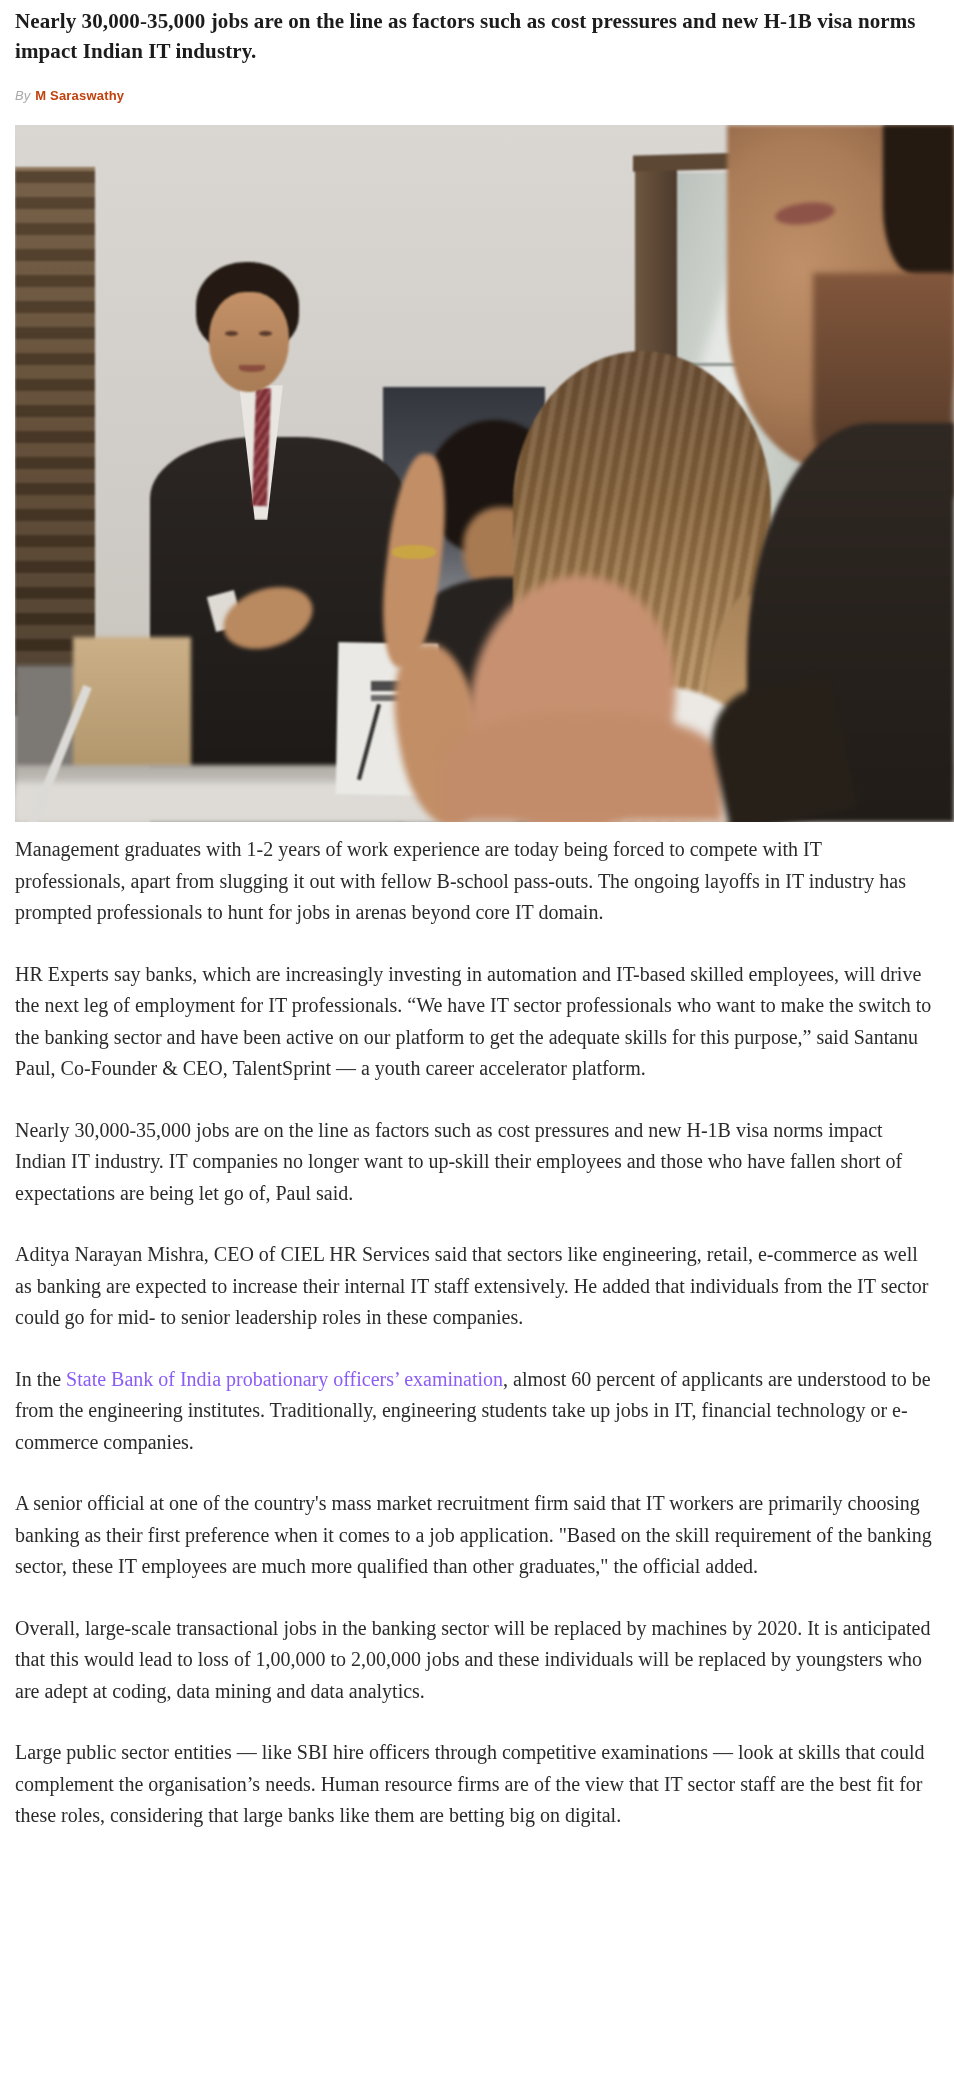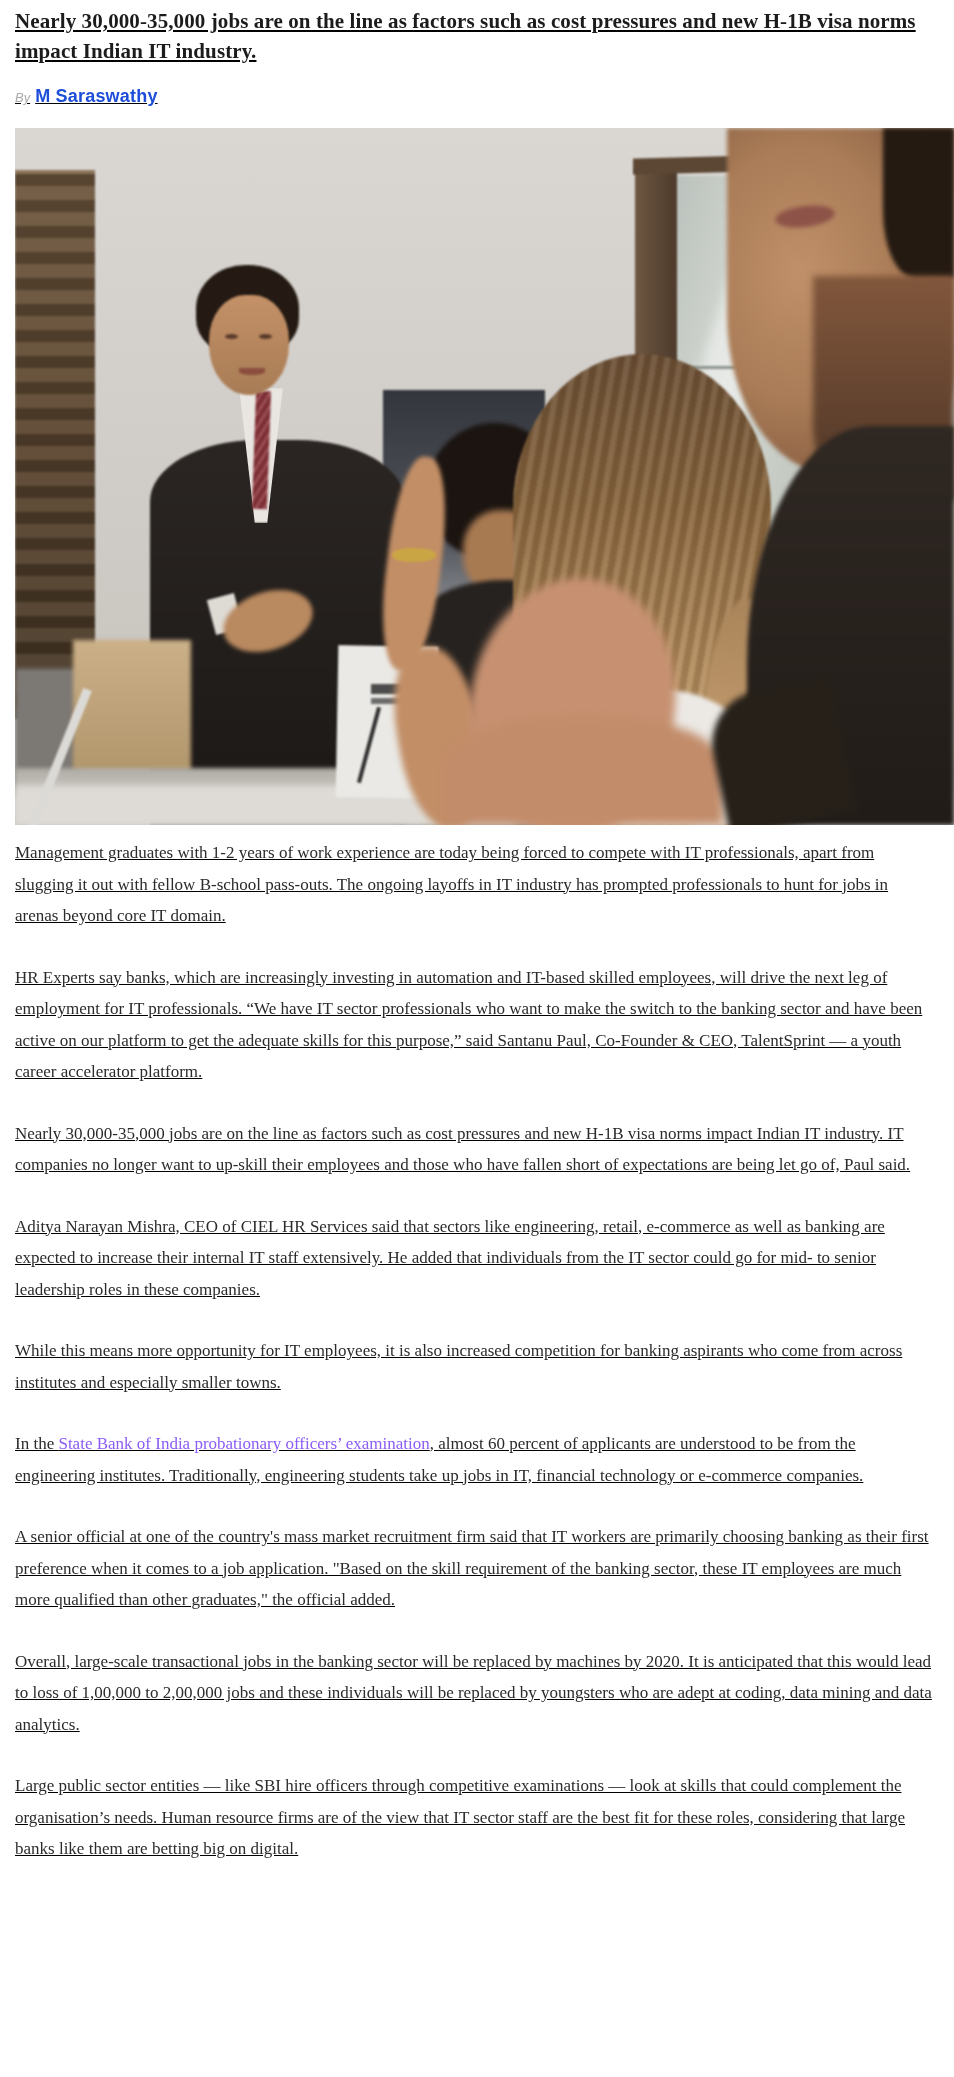--- a/index.html
+++ b/index.html
@@ -1,26 +1,26 @@
 <!DOCTYPE html>
 <html><head>
 <meta charset="utf-8">
 <style>
   html,body { margin:0; padding:0; background:#ffffff; }
   body { width:954px; font-family:"Liberation Serif", serif; }
-  .content { padding-left:15px;text-decoration:underline; }
+  .content { padding-left:15px; }
 
   h1.headline {
     margin:0; padding:6px 14px 0 0;
     font:bold 21px/30px "Liberation Serif", serif;
     color:#1c1c1c; letter-spacing:.1px;
   }
   .byline { margin-top:20px; font-family:"Liberation Sans", sans-serif; }
   .byline .by { font-style:italic; color:#a9a9a9; font-size:13px; margin-right:5px; }
-  .byline .author { font-weight:bold; color:#1d4ed8; font-size:18px; letter-spacing:.2px; }
+  .byline .author { font-weight:bold; color:#c2410c; font-size:13px; letter-spacing:.2px; }
 
   figure.photo {
     position:relative; width:939px; height:697px; overflow:hidden;
     margin:21px 0 0 0; padding:0; background:#cfccc7;
   }
   .ph { position:absolute; }
 
   
   .p-wall { inset:0; background:linear-gradient(180deg,#dad7d3,#cfcbc6 55%,#c5c1ba); }
   .p-glass { left:652px; top:48px; width:200px; height:460px;
@@ -120,21 +120,21 @@
     border-radius:0 0 0 45%; filter:blur(2px); }
   .p-fg-neck { left:798px; top:148px; width:141px; height:225px;
     background:linear-gradient(180deg,#82573c,#4c3526); border-radius:0 0 0 35%; filter:blur(3px); }
   .p-fg-jacket { left:732px; top:298px; width:207px; height:399px;
     background:linear-gradient(180deg,#2f2823,#211c18); border-radius:60% 0 0 0; filter:blur(2px); }
   .p-jacket-wedge { left:700px; top:560px; width:130px; height:137px; background:#262019;
     border-radius:40% 0 0 0; transform:rotate(-12deg); filter:blur(3px); }
 
   .article-body {
     margin-top:12px; padding-right:22px;
-    font-family:"Liberation Serif", serif; font-size:17px; color:#2b2b2b;
+    font-family:"Liberation Serif", serif; font-size:20px; color:#2b2b2b;
   }
   .article-body p { margin:0 0 30px; line-height:31.5px; }
   .article-body a { color:#8b5cf6; text-decoration:none; cursor:pointer; }
 </style>
 </head>
 <body>
 
 <div class="content">
 
   <h1 class="headline">Nearly 30,000-35,000 jobs are on the line as factors such as cost pressures and new H-1B visa norms impact Indian IT industry.</h1>
@@ -188,20 +188,19 @@
     <div class="ph p-fg-neck"></div>
     <div class="ph p-fg-jacket"></div>
     <div class="ph p-jacket-wedge"></div>
   </figure>
 
   <div class="article-body">
       <p><span>Management graduates with 1-2 years of work experience are today being forced to compete with IT professionals, apart from slugging it out with fellow B-school pass-outs. The ongoing layoffs in IT industry has prompted professionals to hunt for jobs in arenas beyond core IT domain.</span></p>
       <p><span>HR Experts say banks, which are increasingly investing in automation and IT-based skilled employees, will drive the next leg of employment for IT professionals. “We have IT sector professionals who want to make the switch to the banking sector and have been active on our platform to get the adequate skills for this purpose,” said Santanu Paul, Co-Founder &amp; CEO, TalentSprint — a youth career accelerator platform.</span></p>
       <p><span>Nearly 30,000-35,000 jobs are on the line as factors such as cost pressures and new H-1B visa norms impact Indian IT industry. IT companies no longer want to up-skill their employees and those who have fallen short of expectations are being let go of, Paul said.</span></p>
       <p><span>Aditya Narayan Mishra, CEO of CIEL HR Services said that sectors like engineering, retail, e-commerce as well as banking are expected to increase their internal IT staff extensively. He added that individuals from the IT sector could go for mid- to senior leadership roles in these companies.</span></p>
-      <p><span>While this means more opportunity for IT employees, it is also increased competition for banking aspirants who come from across institutes and especially smaller towns.</span></p>
       <p><span>In the </span><a href="#">State Bank of India probationary officers’ examination</a><span>, almost 60 percent of applicants are understood to be from the engineering institutes. Traditionally, engineering students take up jobs in IT, financial technology or e-commerce companies.</span></p>
       <p><span>A senior official at one of the country's mass market recruitment firm said that IT workers are primarily choosing banking as their first preference when it comes to a job application. "Based on the skill requirement of the banking sector, these IT employees are much more qualified than other graduates," the official added.</span></p>
       <p><span>Overall, large-scale transactional jobs in the banking sector will be replaced by machines by 2020. It is anticipated that this would lead to loss of 1,00,000 to 2,00,000 jobs and these individuals will be replaced by youngsters who are adept at coding, data mining and data analytics.</span></p>
       <p><span>Large public sector entities — like SBI hire officers through competitive examinations — look at skills that could complement the organisation’s needs. Human resource firms are of the view that IT sector staff are the best fit for these roles, considering that large banks like them are betting big on digital.</span></p>
     </div>
 
 </div>
 
 </body></html>

